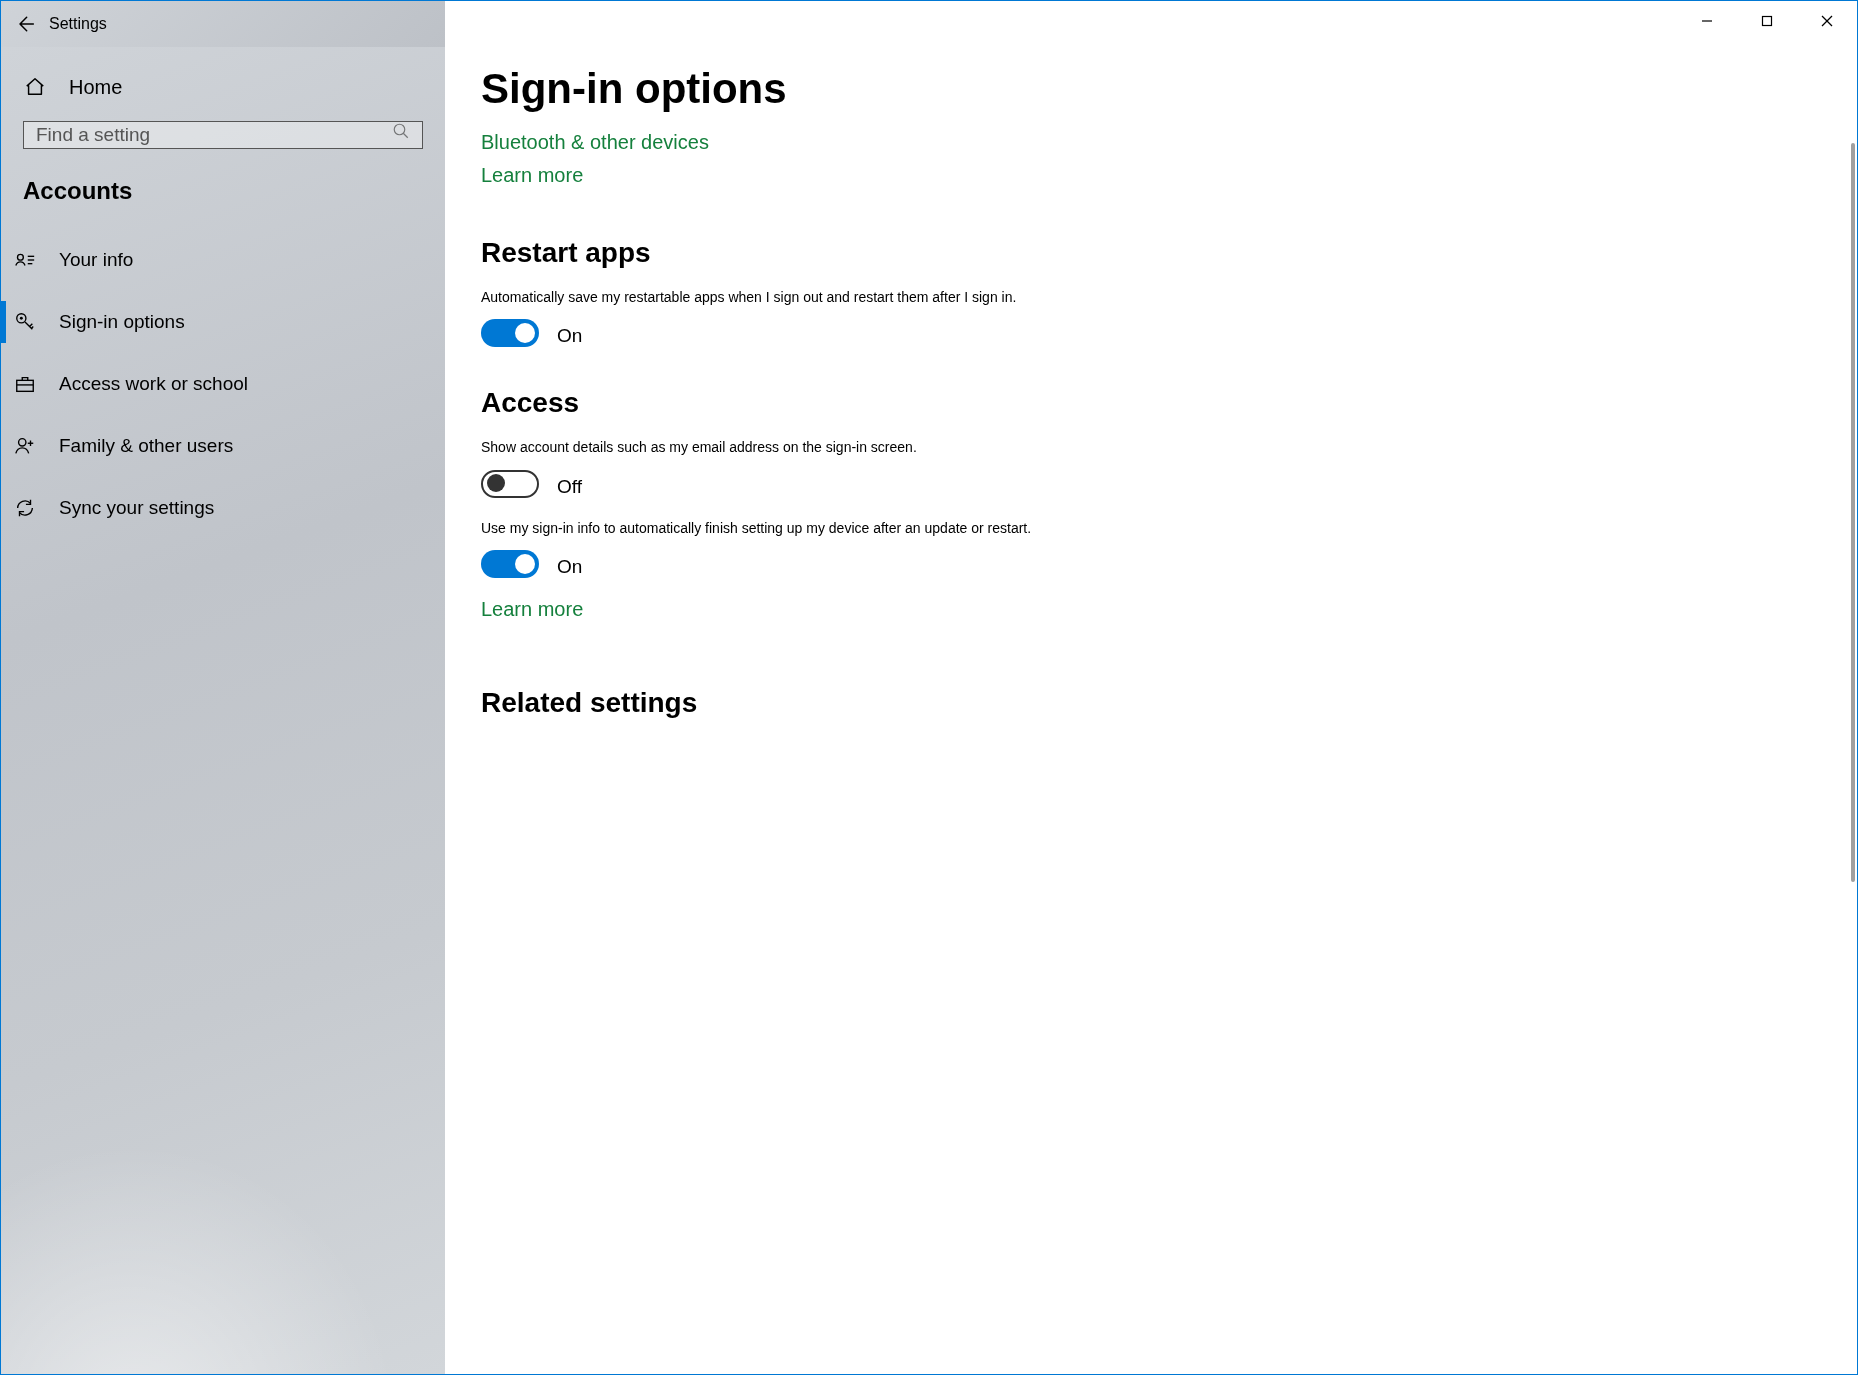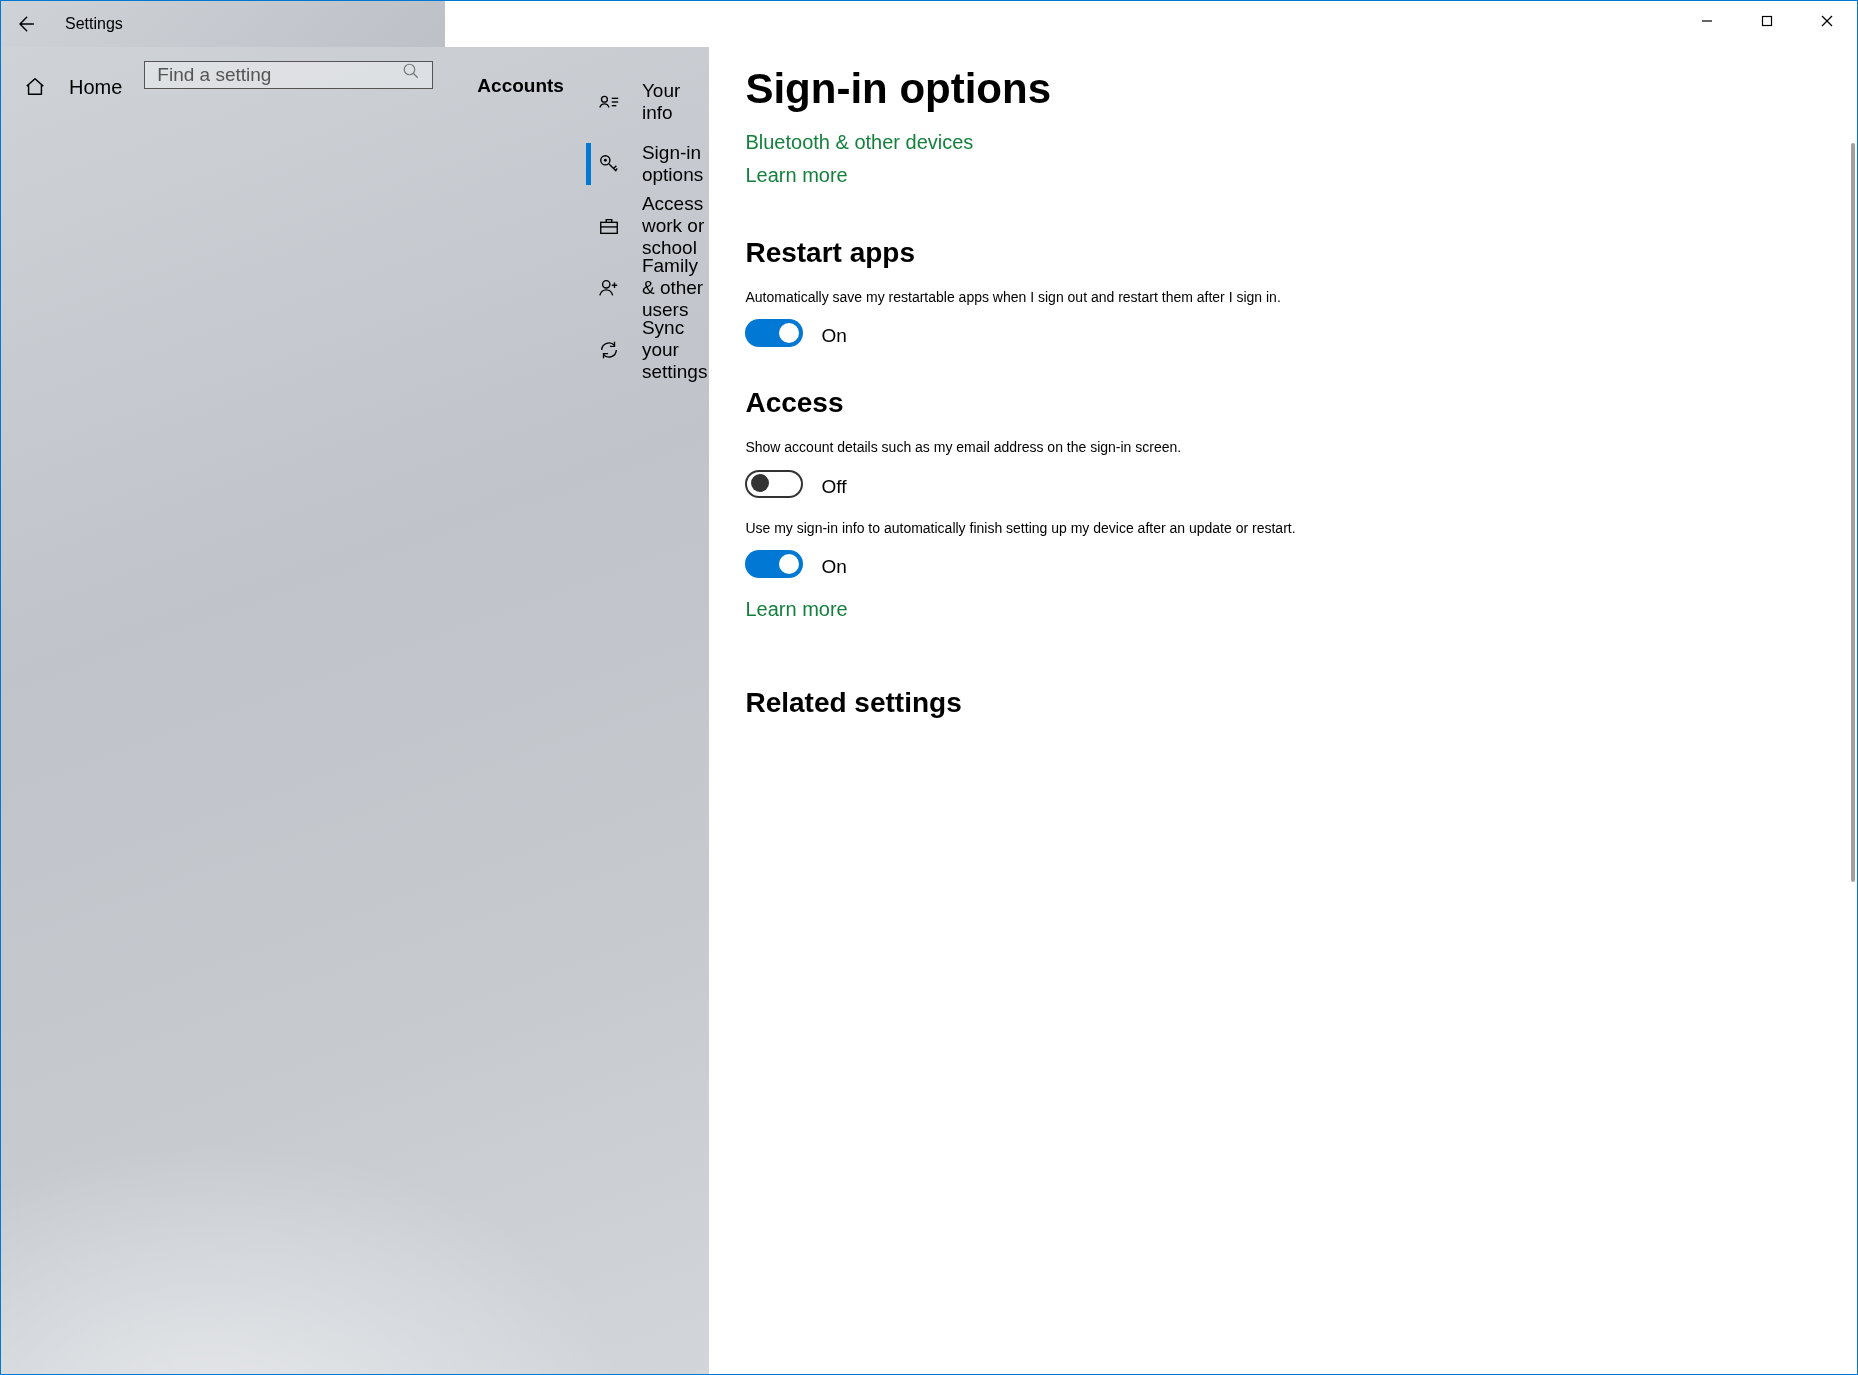--- a/index.html
+++ b/index.html
@@ -5,43 +5,43 @@
   * { box-sizing: border-box; margin: 0; padding: 0; }
   html, body { width: 100%; height: 100%; font-family: "Segoe UI", Tahoma, sans-serif; color: #000; }
   body { display: flex; flex-direction: column; border: 1px solid #0078d4; background: #fff; }
 
   
   .titlebar { height: 46px; display: flex; align-items: stretch; }
   .titlebar-left { flex: 0 0 444px; display: flex; align-items: center; background: linear-gradient(135deg,#cfd3d8,#bdc1c7); }
   .titlebar-right { flex: 1; display: flex; justify-content: flex-end; align-items: flex-start; background: #fff; }
   .back-btn { width: 48px; height: 46px; display:flex; align-items:center; justify-content:center; cursor:pointer; }
   .back-btn svg { width: 20px; height: 20px; }
-  .app-title { font-size: 16px; margin-left: 16px; color:#000; }
+  .app-title { font-size: 16px; color:#000; }
   .win-controls { display:flex; }
   .win-btn { width:60px; height:40px; display:flex; align-items:center; justify-content:center; cursor:pointer; }
   .win-btn svg { width:12px; height:12px; stroke:#000; stroke-width:1.2; fill:none; }
 
   
   .panes { flex:1; display:flex; overflow:hidden; }
 
   
-  .sidebar { flex: 0 0 444px; background: linear-gradient(160deg,#cfd3d8 0%,#c0c4ca 40%,#c6cacf 70%,#d2d6da 100%); display:flex; padding-top:10px; position:relative; }
+  .sidebar { flex: 0 0 444px; background: linear-gradient(160deg,#cfd3d8 0%,#c0c4ca 40%,#c6cacf 70%,#d2d6da 100%); display:flex; flex-direction:column; padding-top:10px; position:relative; }
   .sidebar::after { content:""; position:absolute; bottom:0; left:0; right:0; height:280px; background: radial-gradient(ellipse at 30% 120%, rgba(255,255,255,0.5), rgba(255,255,255,0) 60%); pointer-events:none; }
 
   .home-row { display:flex; align-items:center; height:60px; padding-left:22px; cursor:pointer; }
   .home-row .icon { width:24px; height:24px; margin-right:22px; display:flex; align-items:center; justify-content:center; }
   .home-row .label { font-size:20px; }
 
   .search-wrap { padding: 4px 22px 10px 22px; }
   .search-box { display:flex; border:1px solid #555; background:rgba(255,255,255,0.35); height:28px; padding:0 12px; }
   .search-box input { flex:1; border:none; background:transparent; font-size:19px; outline:none; color:#555; }
   .search-box input::placeholder { color:#555; }
   .search-icon { width:18px; height:18px; opacity:0.6; }
 
-  .category-label { font-size:19px; font-weight:600; padding:18px 22px 10px 22px; }
+  .category-label { font-size:24px; font-weight:600; padding:18px 22px 10px 22px; }
 
   .nav-list { margin-top:14px; }
   .nav-item { display:flex; align-items:center; height:62px; padding-left:12px; position:relative; cursor:pointer; }
   .nav-item.selected::before { content:""; position:absolute; left:0; top:10px; bottom:10px; width:5px; background:#0078d4; }
   .nav-item .icon { width:24px; height:24px; margin-right:22px; display:flex; align-items:center; justify-content:center; }
   .nav-item .label { font-size:19px; }
 
   
   .content { flex:1; overflow-y:auto; padding: 18px 40px 30px 36px; position:relative; }
   .content h1 { font-size:42px; font-weight:600; margin-bottom:18px; }

